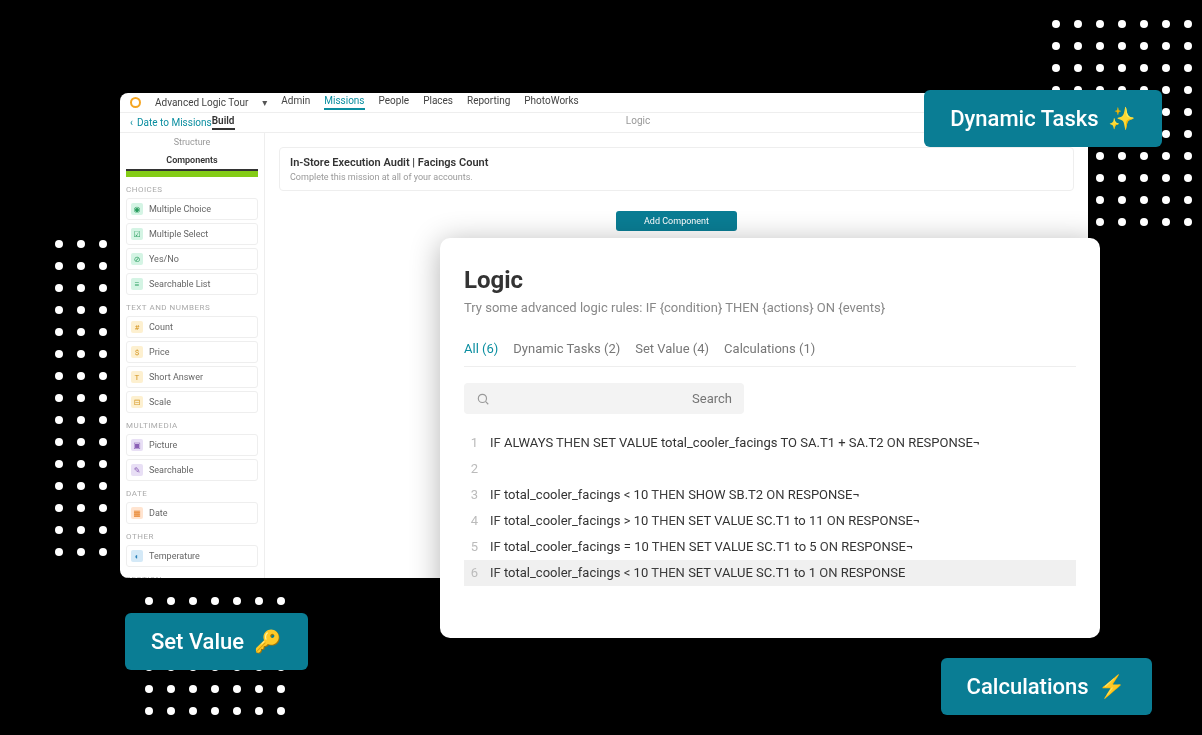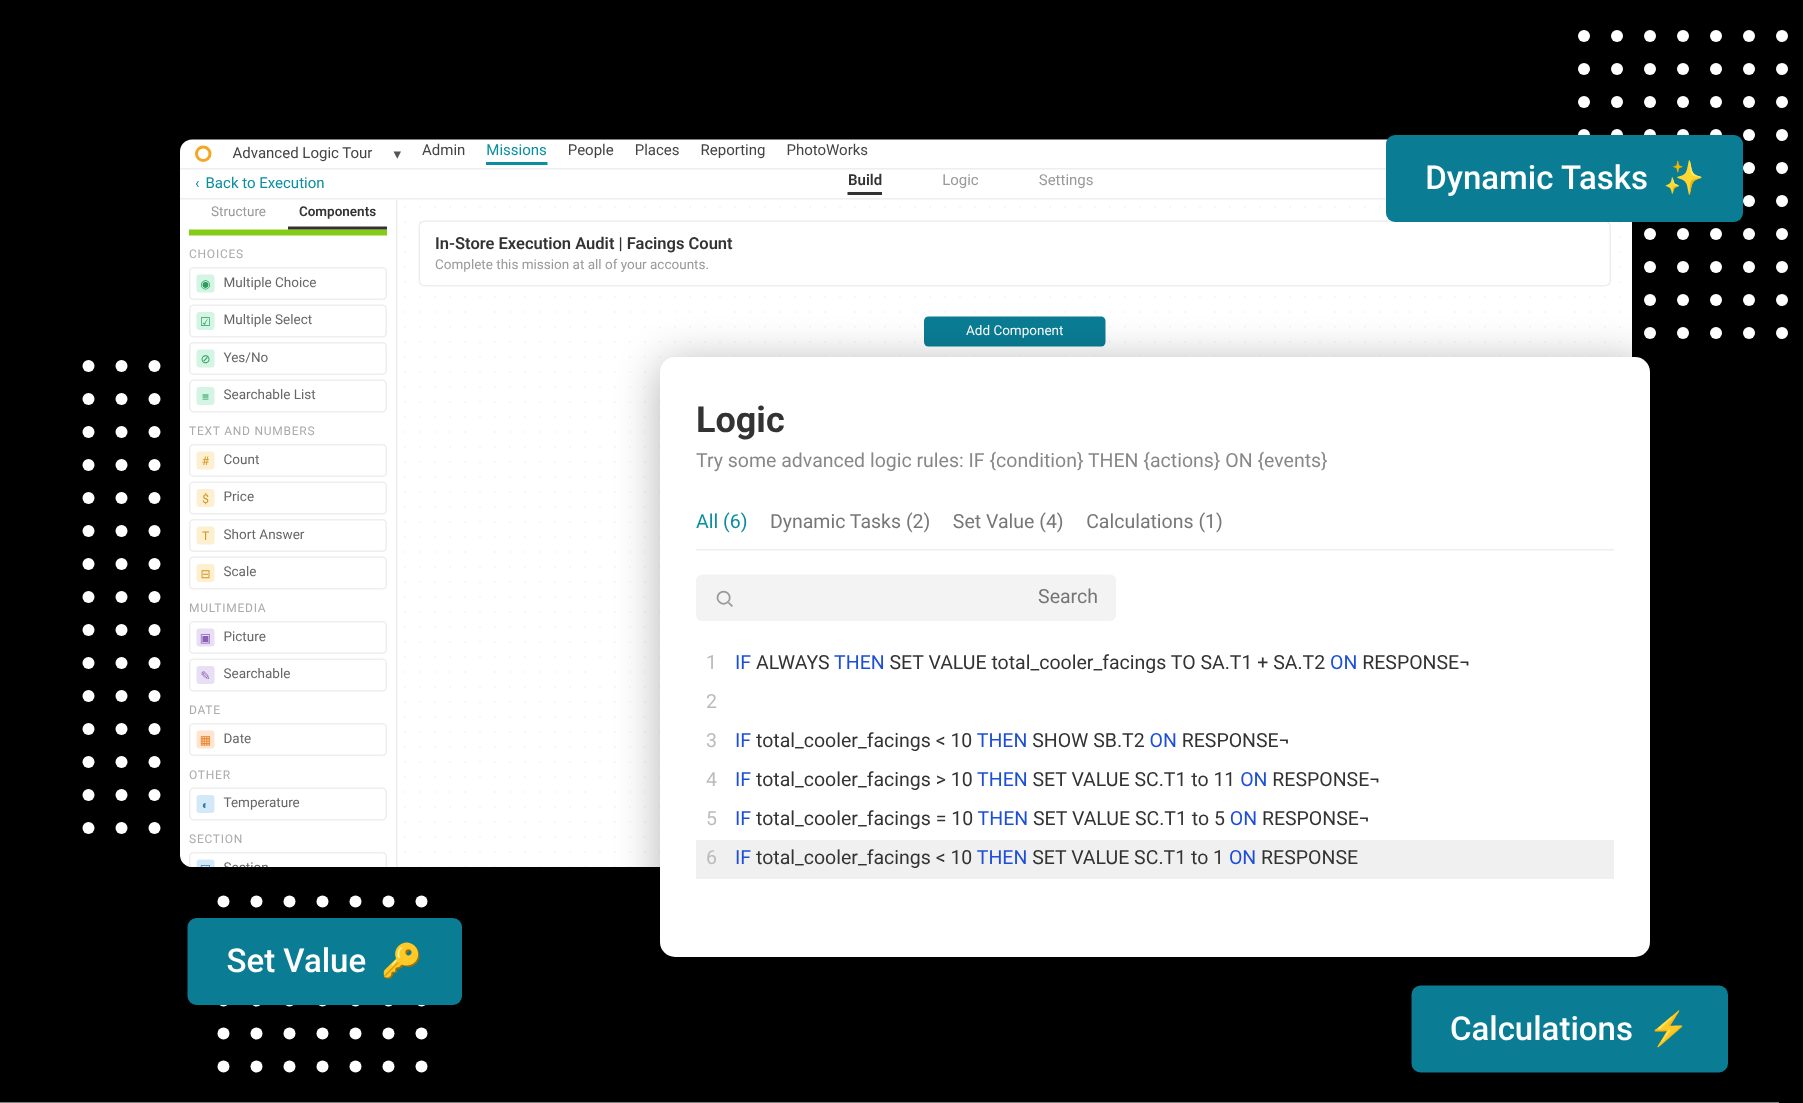--- a/index.html
+++ b/index.html
@@ -13,27 +13,27 @@
 .dots-bl { bottom: 20px; left: 145px; grid-template-rows: repeat(6, 1fr); }
 
 
 .app-window { position: absolute; top: 93px; left: 120px; width: 968px; height: 485px; background: #fff; border-radius: 8px; overflow: hidden; font-size: 10px; color: #555; }
 .topbar { height: 20px; display: flex; align-items: center; gap: 14px; padding: 0 10px; border-bottom: 1px solid #eee; }
 .logo-circle { width: 11px; height: 11px; border-radius: 50%; border: 2px solid #f5a623; }
 .topbar .nav-item { color: #444; cursor: pointer; font-size: 10px; }
 .topbar .nav-item.active { color: #0a8ea0; border-bottom: 2px solid #0a8ea0; padding-bottom: 2px; }
 .breadcrumb-bar { height: 20px; display: flex; align-items: center; padding: 0 10px; border-bottom: 1px solid #eee; }
 .back-link { color: #0a8ea0; font-size: 10px; }
-.tabs-center { flex: 1; display: flex; justify-content: center; gap: 40px; }
+.tabs-center { flex: 1; display: flex; justify-content: space-between; gap: 40px; }
 .center-tab { font-size: 10px; color: #999; }
 .center-tab.active { color: #333; font-weight: 600; border-bottom: 2px solid #333; padding-bottom: 2px; }
 
 .app-body { display: flex; height: calc(100% - 40px); }
 .sidebar { width: 145px; border-right: 1px solid #eee; padding: 0 6px; }
-.sidebar-tabs { display: flex; border-bottom: 4px solid #84cc16; }
+.sidebar-tabs { display: flex; border-bottom: 6px solid #84cc16; flex-direction: column; }
 .sidebar-tab { flex: 1; text-align: center; padding: 4px 0; font-size: 9px; color: #999; }
 .sidebar-tab.active { color: #333; font-weight: 600; border-bottom: 2px solid #333; }
 .sidebar-section-title { font-size: 8px; color: #aaa; text-transform: uppercase; margin: 8px 0 4px; letter-spacing: 0.5px; }
 .component-item { display: flex; align-items: center; gap: 6px; padding: 4px; border: 1px solid #eee; border-radius: 3px; margin-bottom: 3px; font-size: 9px; color: #666; cursor: pointer; }
 .comp-icon { width: 12px; height: 12px; border-radius: 2px; display: flex; align-items: center; justify-content: center; font-size: 8px; }
 .ic-green { background: #d4f4e4; color: #2a9d5f; }
 .ic-yellow { background: #fdf0d0; color: #d4941e; }
 .ic-purple { background: #e8dff5; color: #8a5fb5; }
 .ic-orange { background: #ffe4d0; color: #e67e22; }
 .ic-blue { background: #d4e9f7; color: #2980b9; }
@@ -51,21 +51,21 @@
 .logic-tabs { display: flex; gap: 15px; border-bottom: 1px solid #eee; padding-bottom: 10px; margin-bottom: 16px; }
 .logic-tab { font-size: 13px; color: #777; cursor: pointer; }
 .logic-tab.active { color: #0a8ea0; }
 .search-box { display: flex; align-items: center; gap: 8px; background: #f3f3f3; border-radius: 4px; padding: 8px 12px; width: 280px; margin-bottom: 16px; }
 .search-box svg { width: 14px; height: 14px; stroke: #999; }
 .search-box input { border: none; background: transparent; outline: none; font-size: 13px; flex: 1; text-align: right; }
 .code-block { font-family: 'SF Mono', Monaco, Consolas, monospace; font-size: 13px; line-height: 2; }
 .code-line { display: flex; }
 .line-num { width: 26px; color: #bbb; text-align: right; padding-right: 12px; flex-shrink: 0; }
 .code-line.hl { background: #f0f0f0; }
-.kw { color: #1d4ed8; }
+.kw { color: #404040; }
 
 
 .badge { position: absolute; background: #0a7d94; color: #fff; padding: 16px 26px; border-radius: 6px; font-size: 22px; font-weight: 500; display: flex; align-items: flex-end; gap: 10px; }
 .badge-tr { top: 90px; right: 40px; }
 .badge-bl { bottom: 65px; left: 125px; }
 .badge-br { bottom: 20px; right: 50px; }
 </style>
 </head>
 <body>
 
@@ -302,21 +302,21 @@
         <span class="nav-item">Admin</span>
         <span class="nav-item active">Missions</span>
         <span class="nav-item">People</span>
         <span class="nav-item">Places</span>
         <span class="nav-item">Reporting</span>
         <span class="nav-item">PhotoWorks</span>
       </div>
   </div>
   <div class="breadcrumb-bar">
     <span style="color:#0a8ea0;margin-right:4px">‹</span>
-    <span class="back-link">Back to Execution</span>
+    <span class="back-link">Date to Missions</span>
     <div class="tabs-center" id="center-tabs">
         <span class="center-tab active">Build</span>
         <span class="center-tab">Logic</span>
         <span class="center-tab">Settings</span>
       </div>
   </div>
   <div class="app-body">
     <div class="sidebar">
       <div class="sidebar-tabs">
         <div class="sidebar-tab">Structure</div>

